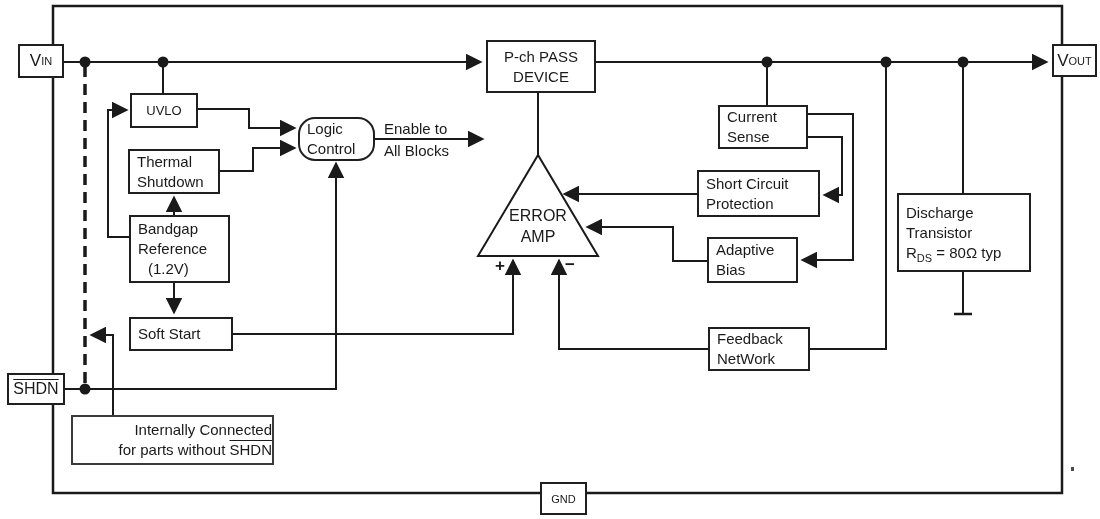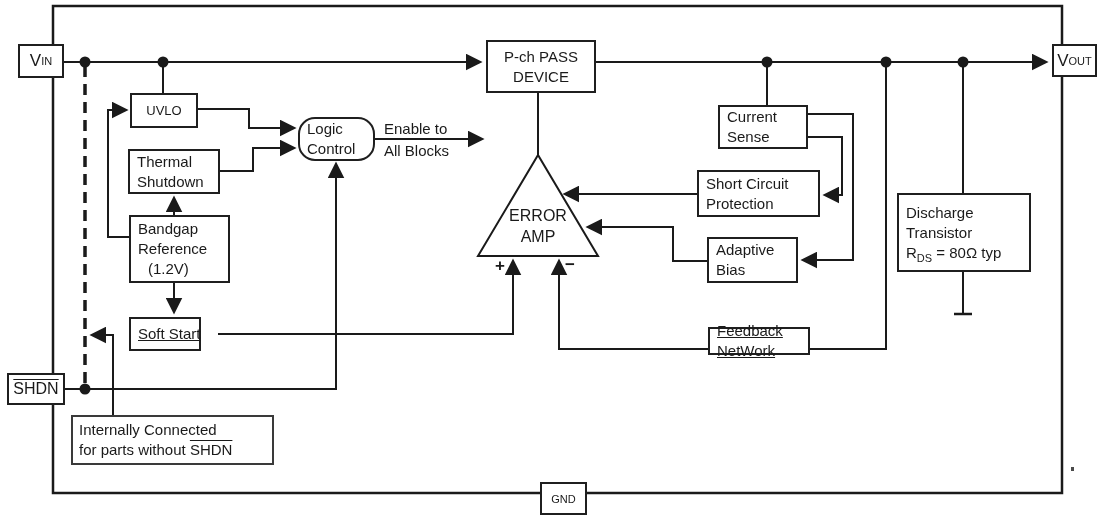--- a/index.html
+++ b/index.html
@@ -24,21 +24,21 @@
   .overline{text-decoration:overline;}
   .freetext{position:absolute;font-size:15px;line-height:19px;white-space:nowrap;}
   .ea-label{
     position:absolute;left:488px;top:205px;width:100px;text-align:center;
     font-size:16px;line-height:21px;
   }
   .ea-sign{position:absolute;font-size:17px;font-weight:bold;}
   .note{
     position:absolute;left:71px;top:415px;width:203px;height:50px;
     background:#fff;border:2px solid #3a3a3a;box-sizing:border-box;
-    font-size:15px;line-height:20px;padding:3px 0 0 6px;white-space:nowrap;
+    font-size:15px;line-height:20px;padding:3px 0 0 6px;white-space:nowrap;text-align:right;
   }
   .stray{position:absolute;left:1071px;top:467px;width:3px;height:4px;background:#4a4a4a;}
 </style>
 </head>
 <body>
 
 <div id="stage">
 
   <svg id="wires" viewBox="0 0 1100 519" xmlns="http://www.w3.org/2000/svg">
     <defs>
@@ -135,21 +135,21 @@
     <span>Bandgap</span>
     <span>Reference</span>
     <span style="padding-left:10px;">(1.2V)</span>
   </div>
 
   <div class="box" style="left:298px;top:117px;width:77px;height:44px;border-radius:17px;">
     <span>Logic</span>
     <span>Control</span>
   </div>
 
-  <div class="box" style="left:129px;top:317px;width:72px;height:34px;text-decoration:underline;">
+  <div class="box" style="left:129px;top:317px;width:104px;height:34px;">
     <span>Soft Start</span>
   </div>
 
   <div class="box center" style="left:486px;top:40px;width:110px;height:53px;">
     <span>P-ch PASS</span>
     <span>DEVICE</span>
   </div>
 
   <div class="box" style="left:718px;top:105px;width:90px;height:44px;justify-content:space-between;">
     <span>Current</span>
@@ -159,21 +159,21 @@
   <div class="box" style="left:697px;top:170px;width:123px;height:47px;">
     <span>Short Circuit</span>
     <span>Protection</span>
   </div>
 
   <div class="box" style="left:707px;top:237px;width:91px;height:46px;">
     <span>Adaptive</span>
     <span>Bias</span>
   </div>
 
-  <div class="box" style="left:708px;top:327px;width:102px;height:28px;text-decoration:underline;">
+  <div class="box" style="left:708px;top:327px;width:102px;height:44px;">
     <span>Feedback</span>
     <span>NetWork</span>
   </div>
 
   <div class="box" style="left:897px;top:193px;width:134px;height:79px;">
     <span>Discharge</span>
     <span>Transistor</span>
     <span><span>R</span><sub>DS</sub><span> = 80Ω typ</span></span>
   </div>
 

